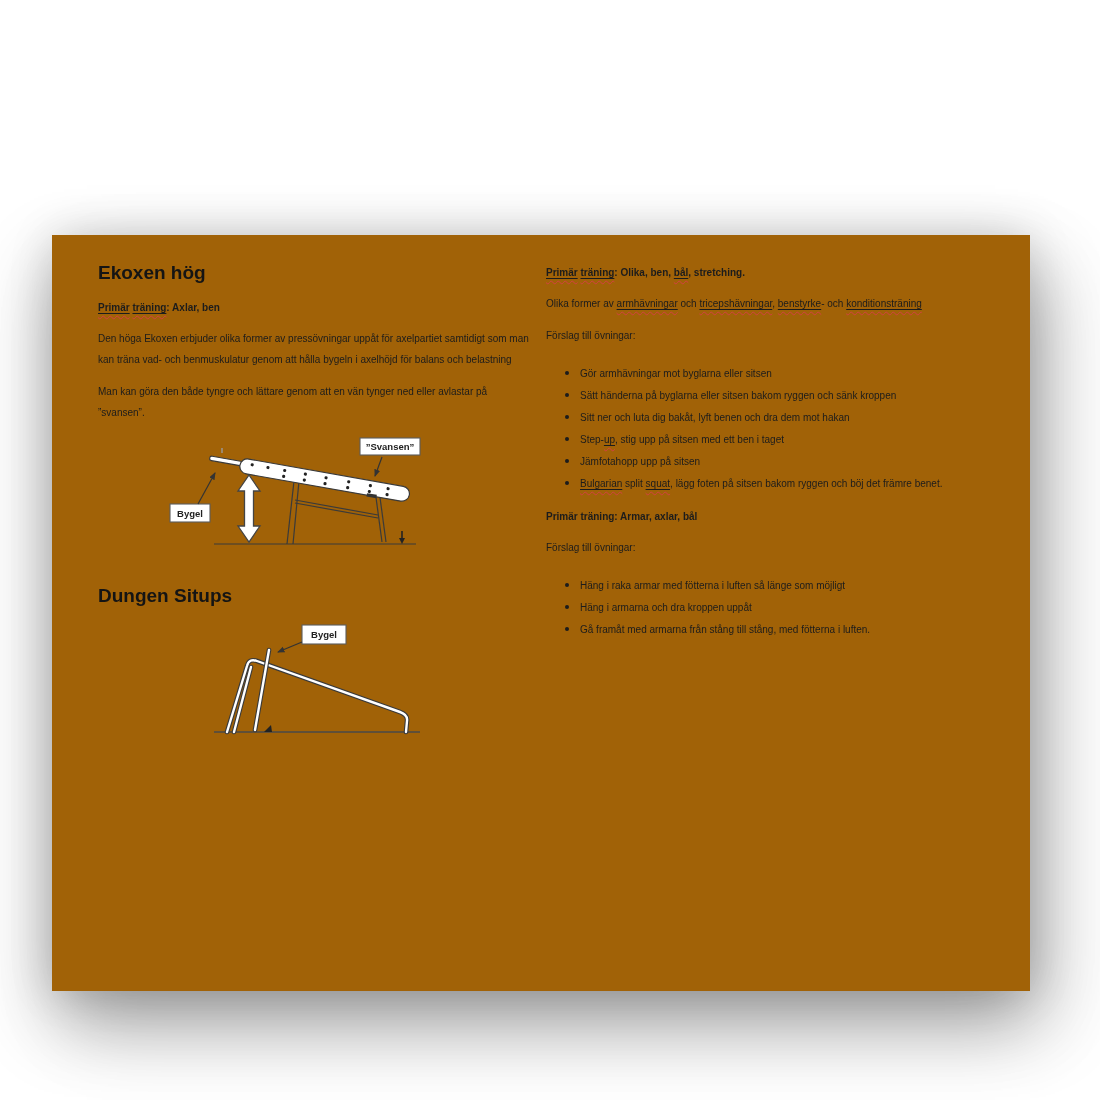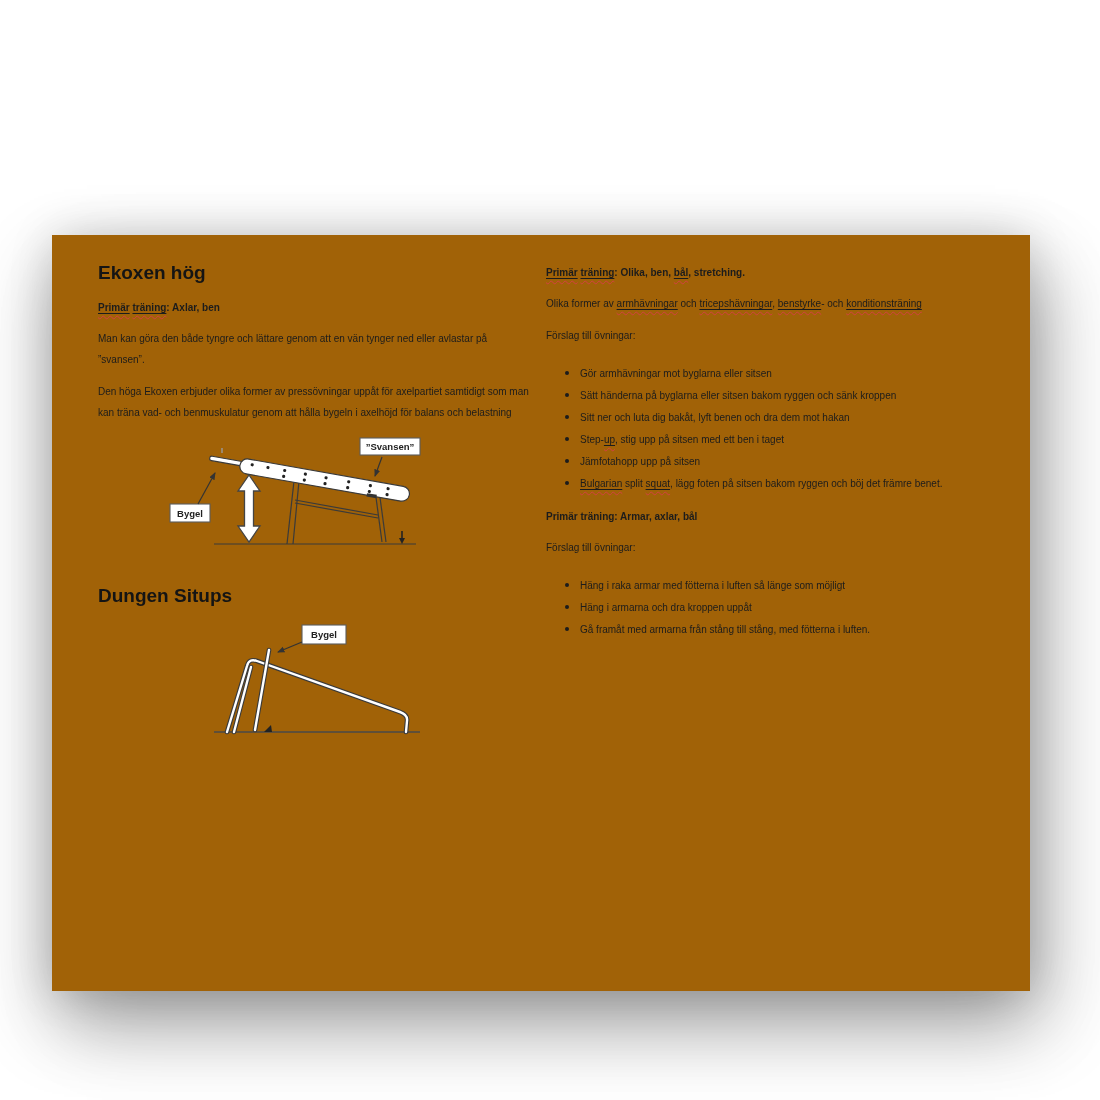--- a/index.html
+++ b/index.html
@@ -37,22 +37,22 @@
 </head>
 <body>
 
 <div class="page-card">
   <div class="cols">
 
     <div class="col col-left">
       <section>
         <h2><span>Ekoxen hög</span></h2>
         <p class="primary"><span class="u-red"><span class="t">Primär</span></span><span> </span><span class="u-red"><span class="t">träning</span></span><span>: Axlar, ben</span></p>
+        <p><span>Den höga Ekoxen erbjuder olika former av pressövningar uppåt för axelpartiet samtidigt som man kan träna vad- och benmuskulatur genom att hålla bygeln i axelhöjd för balans och belastning</span></p>
         <p><span>Man kan göra den både tyngre och lättare genom att en vän tynger ned eller avlastar på ”svansen”.</span></p>
-        <p><span>Den höga Ekoxen erbjuder olika former av pressövningar uppåt för axelpartiet samtidigt som man kan träna vad- och benmuskulatur genom att hålla bygeln i axelhöjd för balans och belastning</span></p>
 
         <div class="figure fig1">
           <svg width="290" height="122" viewBox="0 0 290 122">
             <defs>
               <marker id="ah1" markerWidth="9" markerHeight="9" refX="6.5" refY="3" orient="auto" markerUnits="userSpaceOnUse">
                 <path d="M0 0 L7.5 3 L0 6 Z" fill="#333"></path>
               </marker>
             </defs>
 
             <line class="ink" x1="60" y1="110" x2="262" y2="110"></line>

